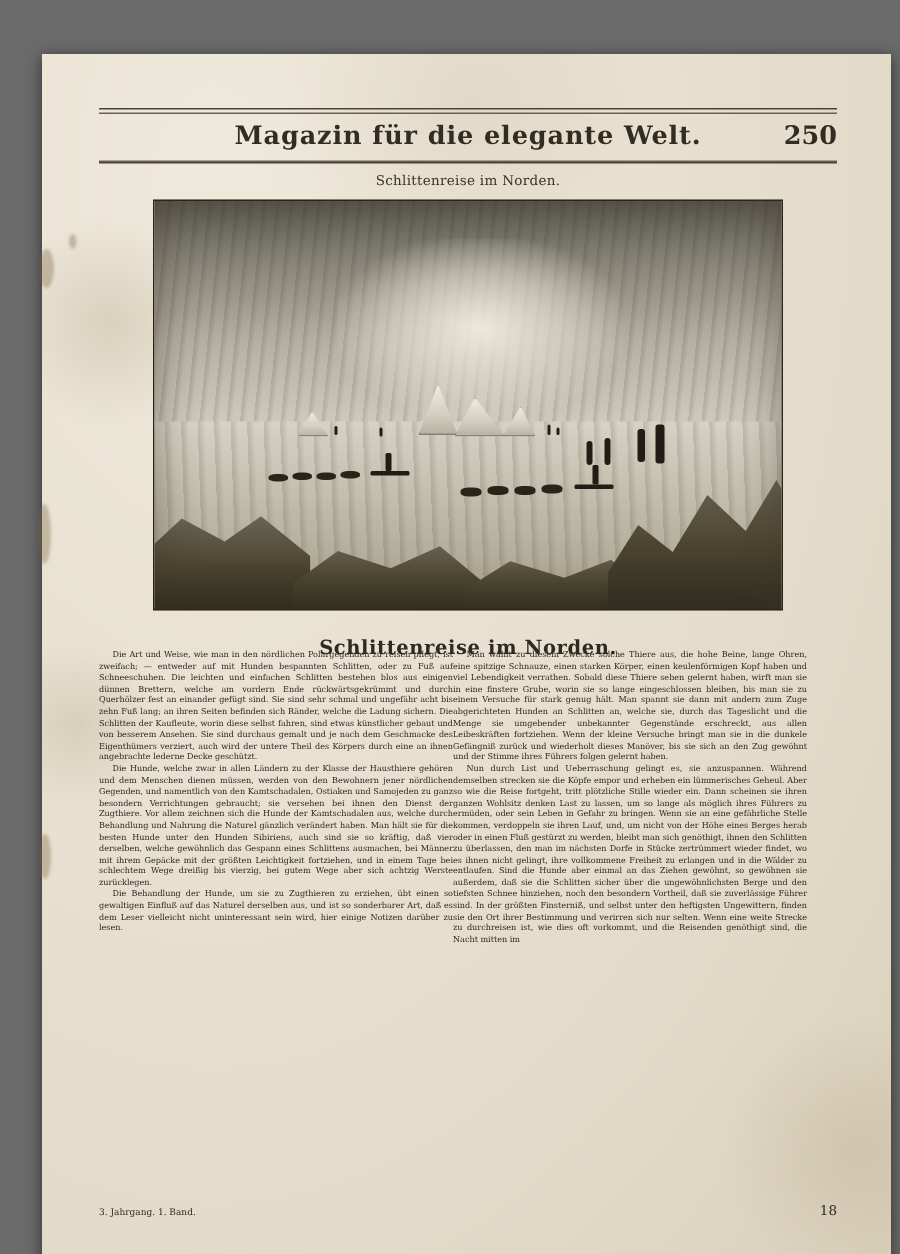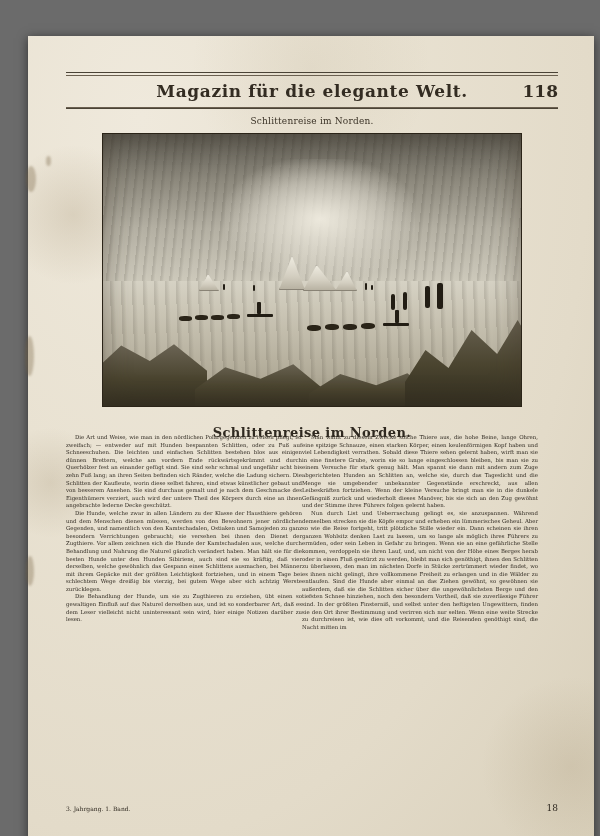--- a/index.html
+++ b/index.html
@@ -199,21 +199,21 @@
     <div class="edge-mark" style="left:-2px; top:520px; width:8px; height:30px;"></div>
     <div class="edge-mark" style="left:18px; top:120px; width:5px; height:10px;"></div>
 
     <div id="content">
 
       <div class="hdr-rule"></div>
       <div class="hdr-rule thin"></div>
 
       <div class="header-row">
         <div class="journal-title">Magazin für die elegante Welt.</div>
-        <div class="page-number">118</div>
+        <div class="page-number">250</div>
       </div>
 
       <div class="hdr-rule thin"></div>
       <div class="hdr-rule"></div>
 
       <div class="plate-caption">Schlittenreise im Norden.</div>
 
       <div id="plate">
         <div class="sky"></div>
         <div class="sky-streaks"></div>

